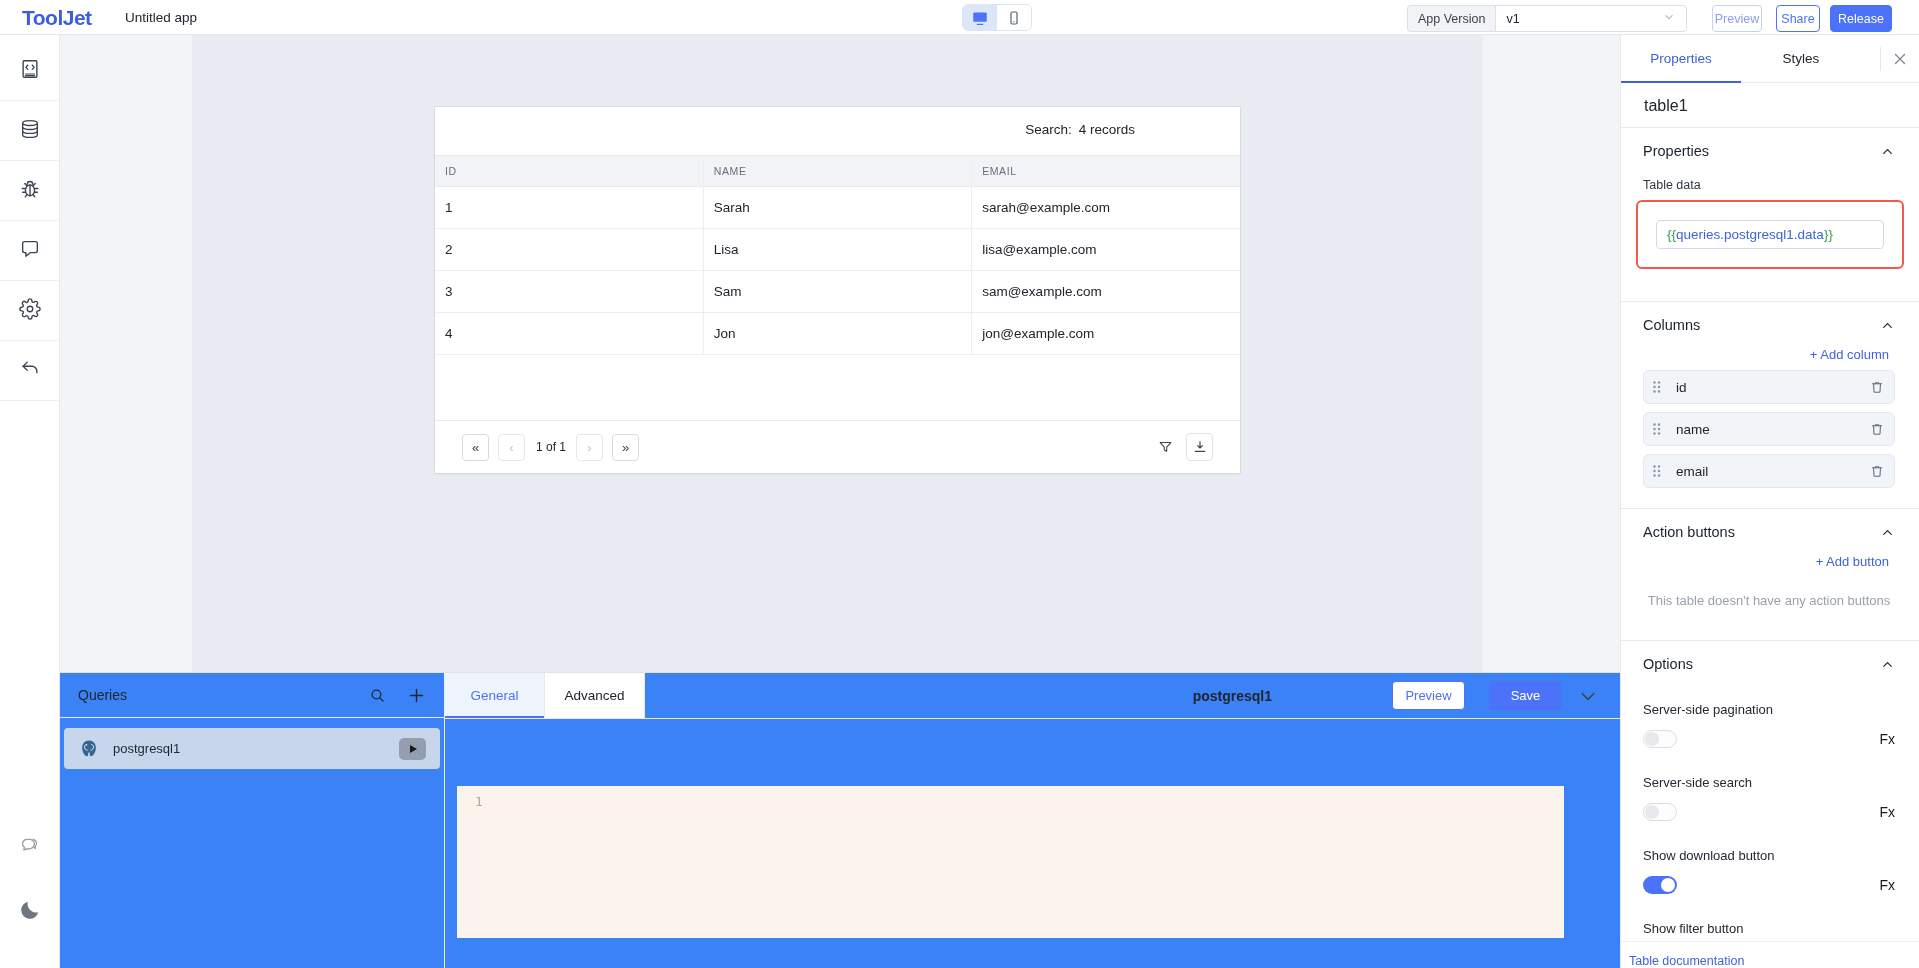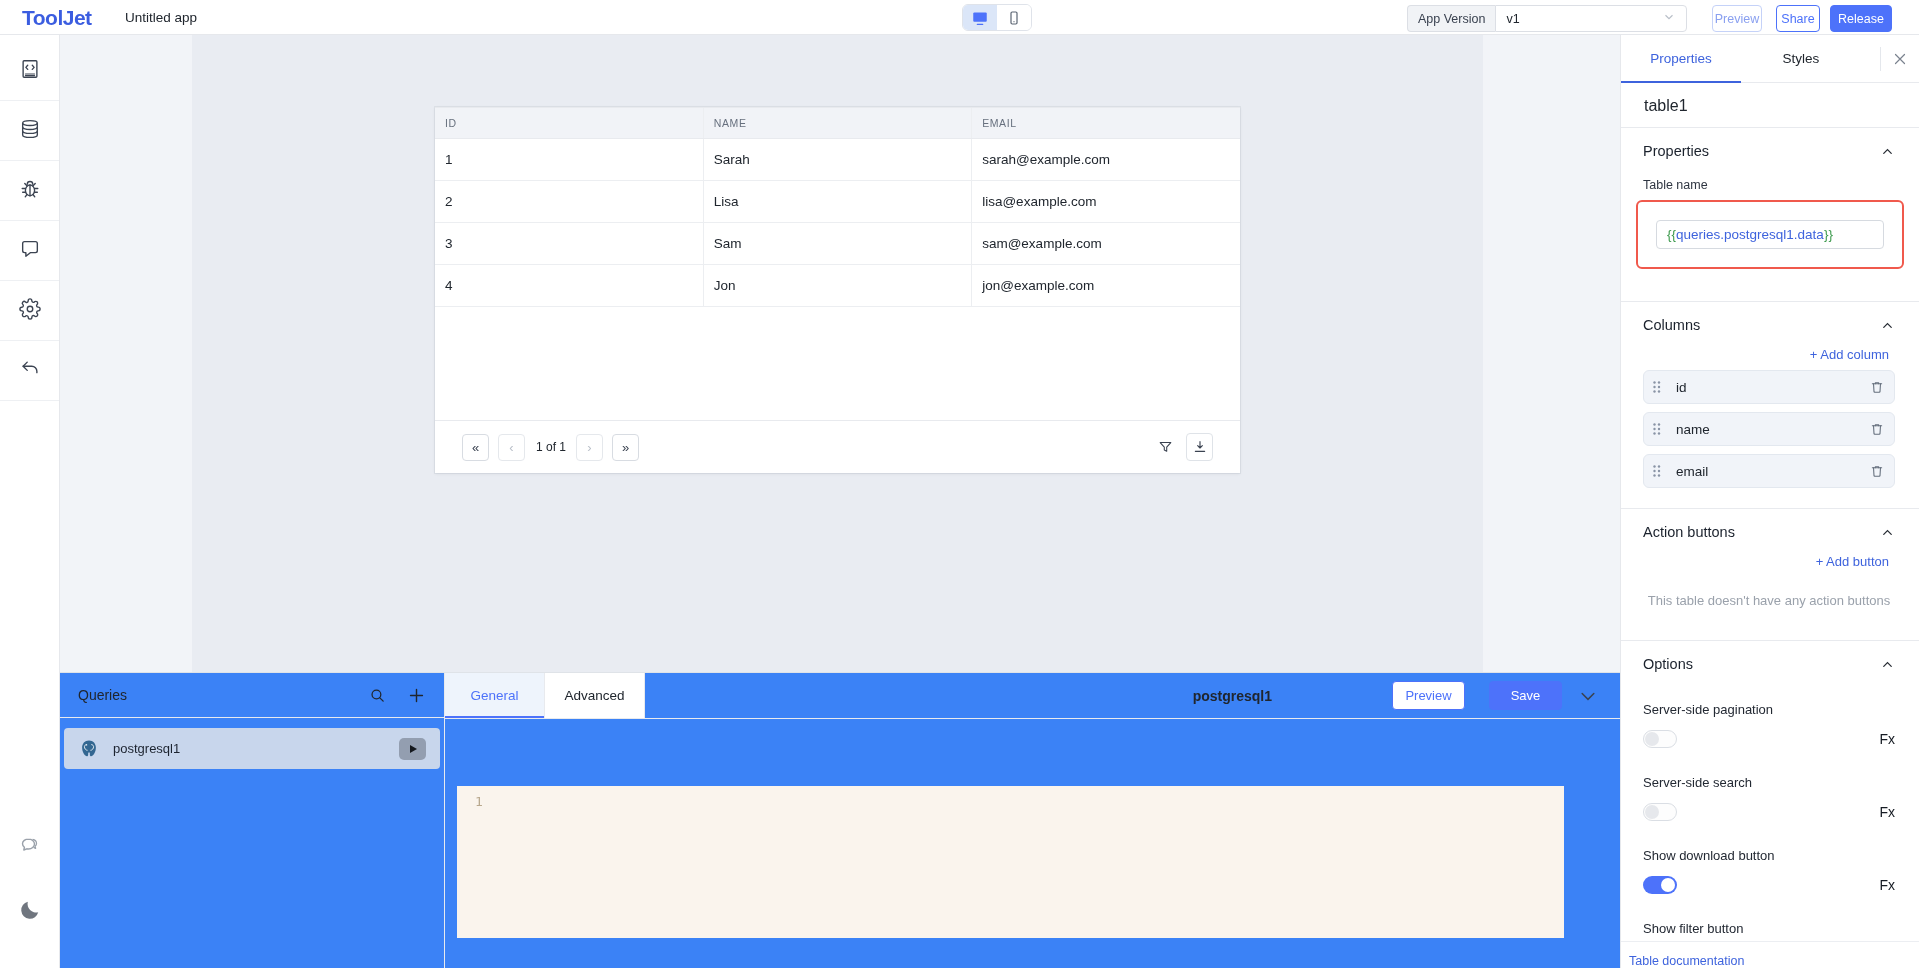--- a/index.html
+++ b/index.html
@@ -224,20 +224,26 @@
             <path d="M20.2 14.2A8.6 8.6 0 0 1 9.8 3.8 8.6 8.6 0 1 0 20.2 14.2z" fill="#70767f"></path>
           </svg>
       </span>
     </div>
   </div>
 
   <div class="canvas">
     <div class="canvas-main"></div>
 
     <div class="table-widget">
+      <div class="tw-search-row">
+        <div class="tw-search">
+          <span>Search:</span>
+          <span>4 records</span>
+        </div>
+      </div>
       <table class="tw-table">
         <thead>
           <tr>
             <th>ID</th>
             <th>NAME</th>
             <th>EMAIL</th>
           </tr>
         </thead>
         <tbody>
           <tr>
@@ -359,21 +365,21 @@
 
     <div class="section">
       <div class="section-head">
         <span>Properties</span>
         <span class="chevup">
           <svg width="15" height="15" viewBox="0 0 24 24" fill="none" stroke="currentColor" stroke-width="2" stroke-linecap="round">
               <path d="M6 15l6-6 6 6"></path>
             </svg>
         </span>
       </div>
-      <div class="field-label">Table name</div>
+      <div class="field-label">Table data</div>
       <div class="expr-outer">
         <div class="expr-input"><span class="brace">{{</span><span class="expr">queries.postgresql1.data</span><span class="brace">}}</span></div>
       </div>
     </div>
 
     <div class="section">
       <div class="section-head">
         <span>Columns</span>
         <span class="chevup">
           <svg width="15" height="15" viewBox="0 0 24 24" fill="none" stroke="currentColor" stroke-width="2" stroke-linecap="round">

